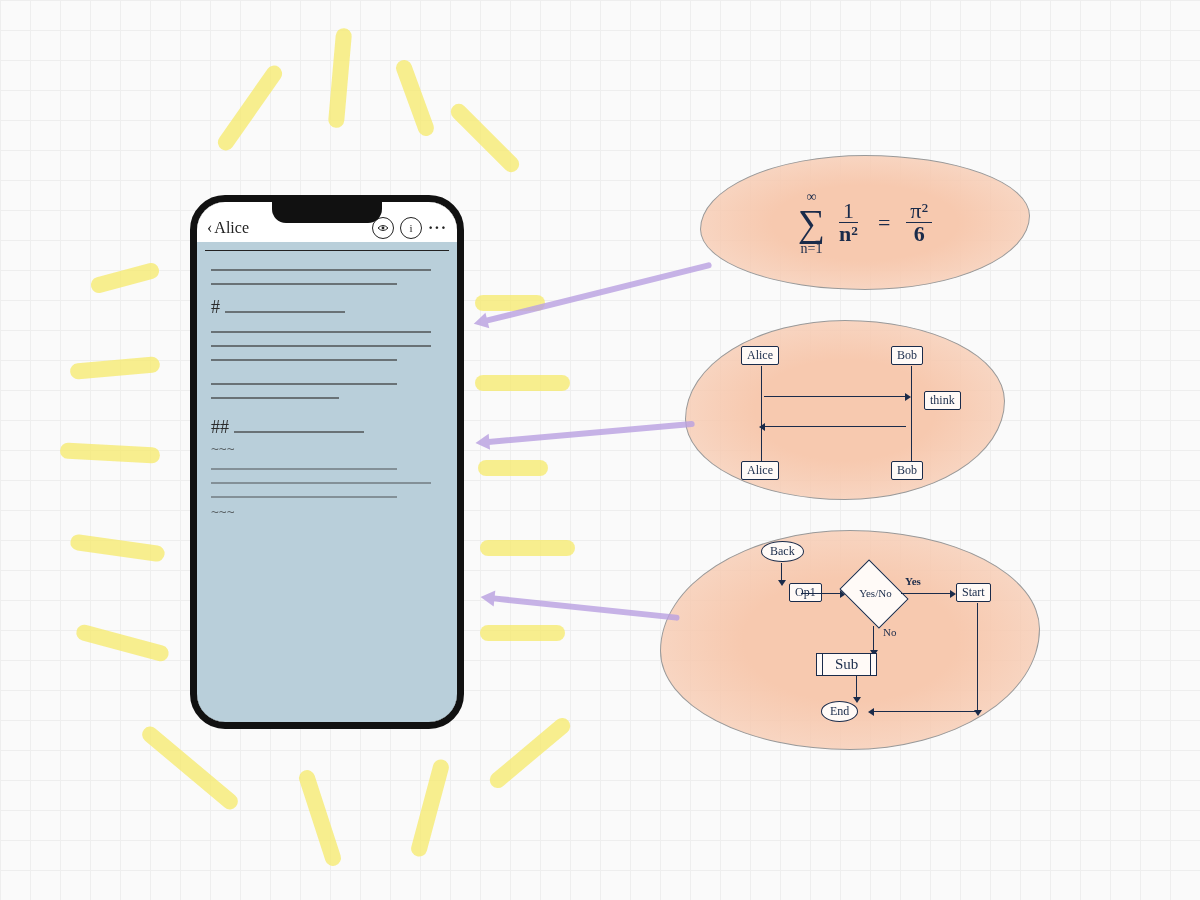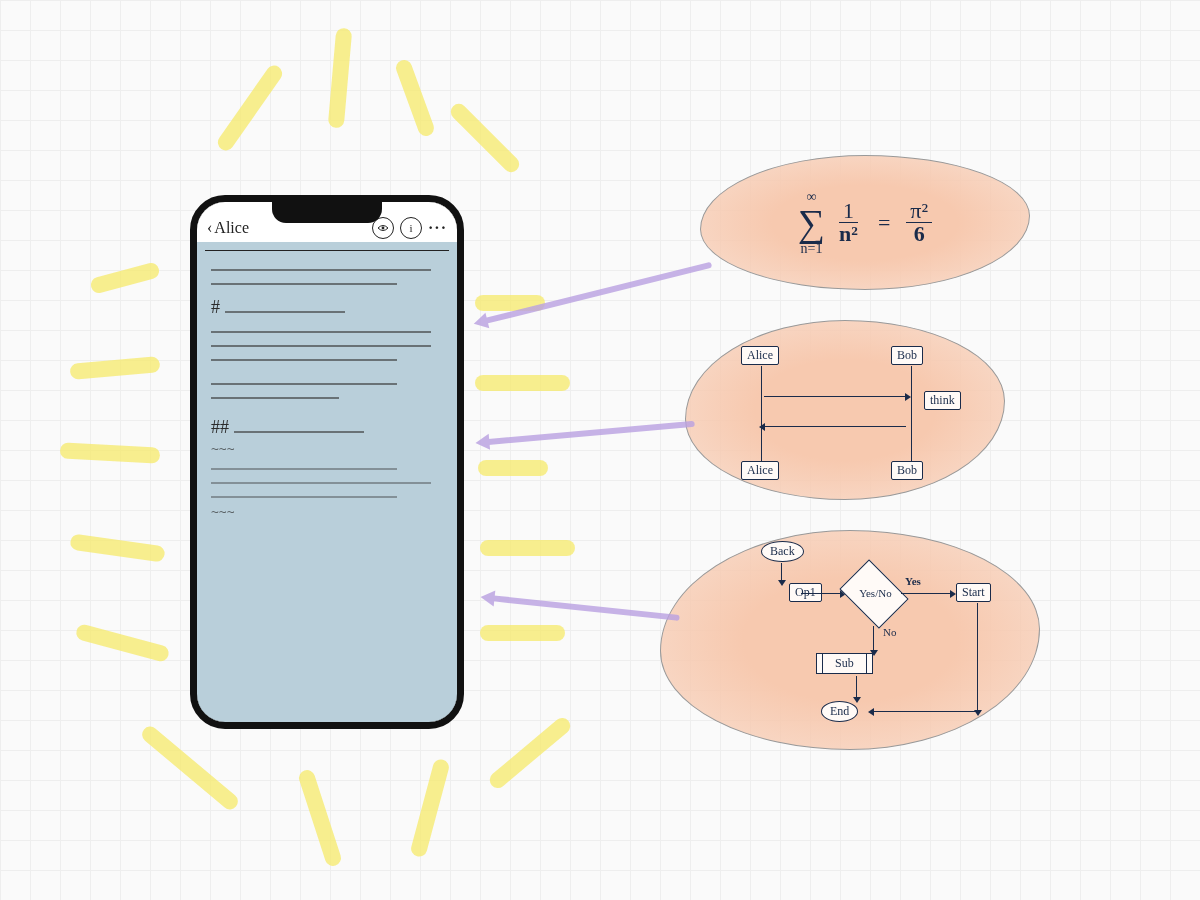--- a/index.html
+++ b/index.html
@@ -177,21 +177,21 @@
     background: #fffaf7;
     border-radius: 50%/50%;
     padding: 2px 8px;
     font-size: 12px;
   }
   .subproc {
     position: absolute;
     border: 1.2px solid #1a2b4a;
     background: #fffaf7;
     padding: 2px 18px;
-    font-size: 12px;
+    font-size: 15px;
   }
   .subproc:before, .subproc:after {
     content:''; position:absolute; top:0; bottom:0; width:1px; background:#1a2b4a;
   }
   .subproc:before { left:5px; }
   .subproc:after { right:5px; }
   .flow-label {
     position: absolute;
     font-size: 11px;
     color: #1a2b4a;

